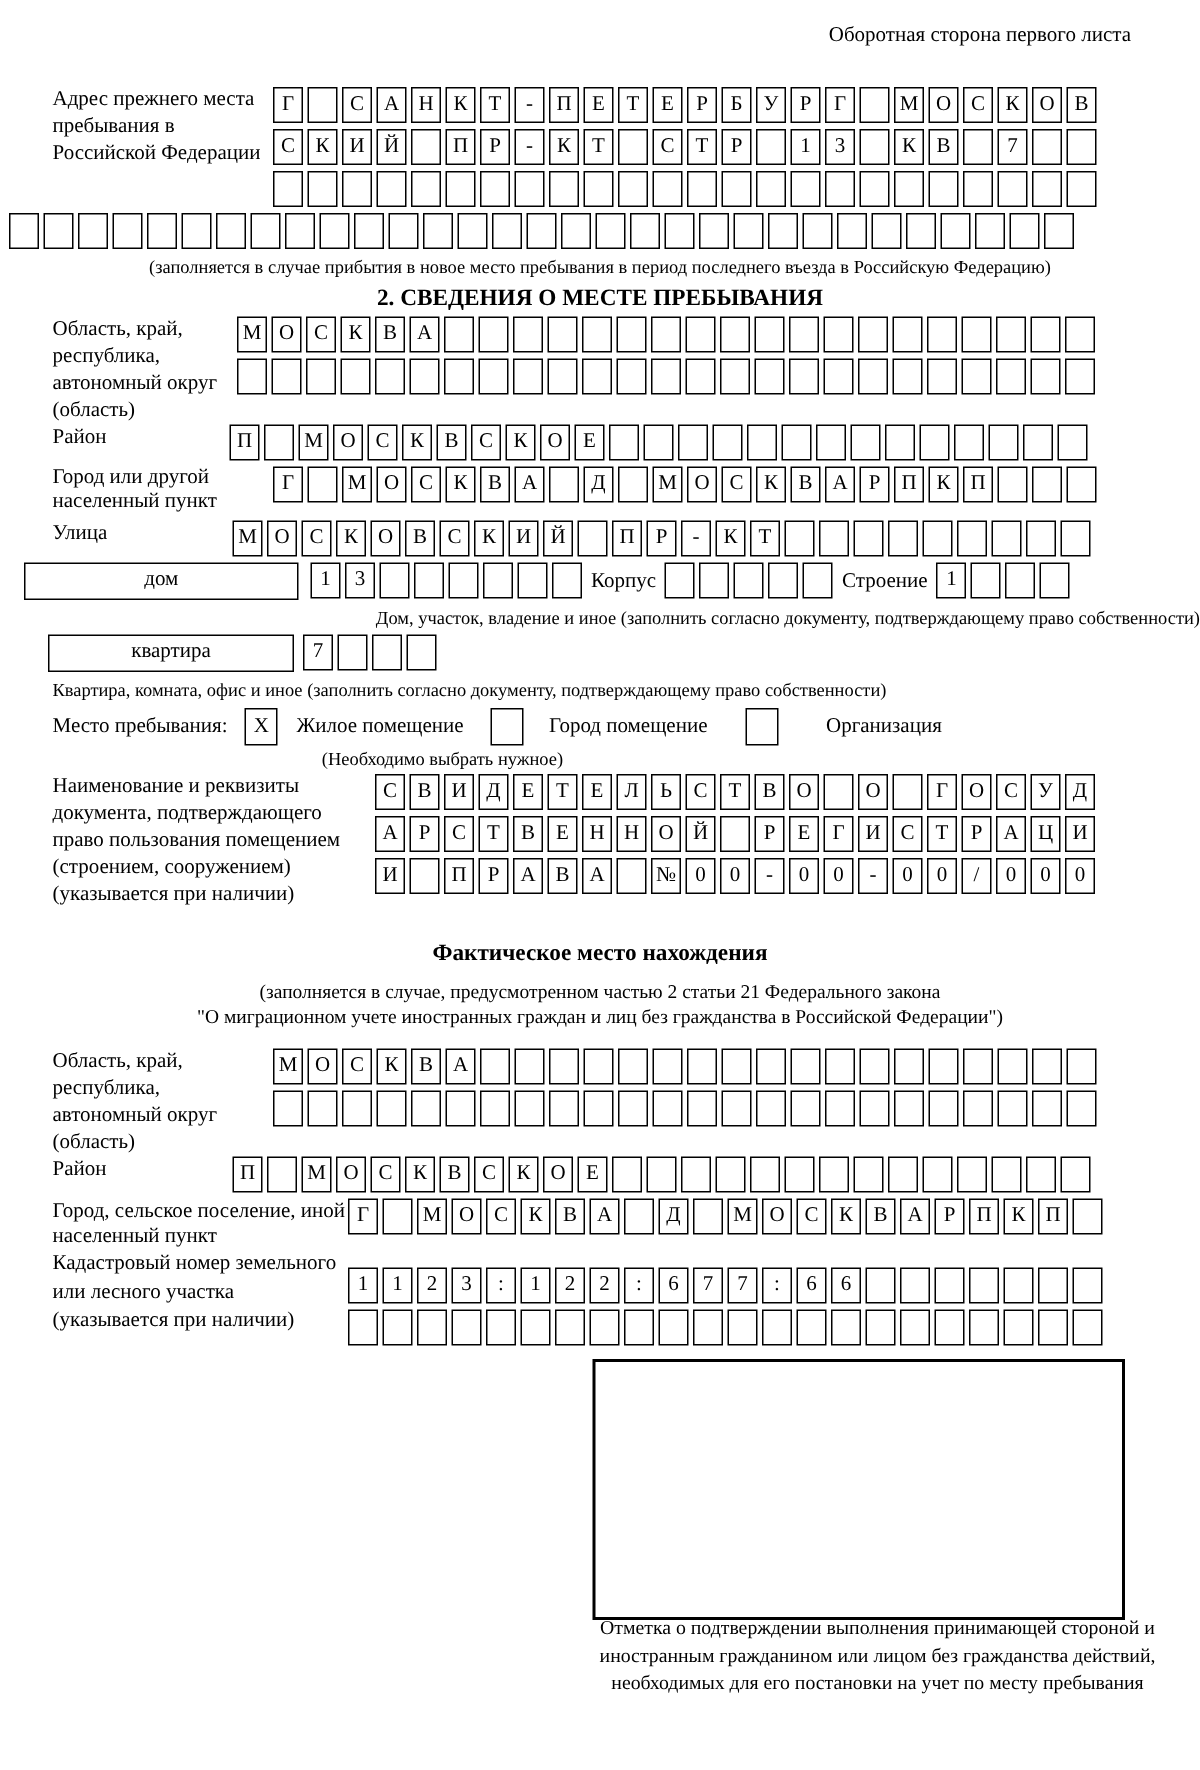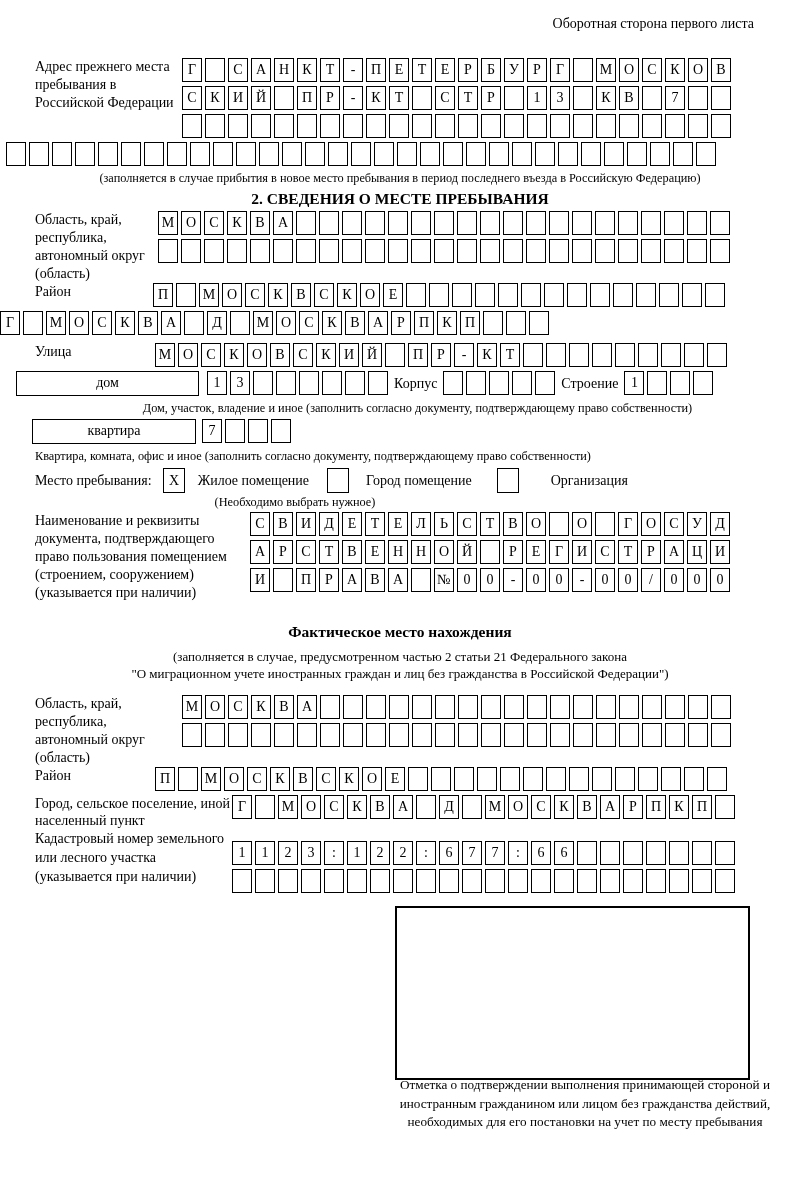--- a/index.html
+++ b/index.html
@@ -45,36 +45,37 @@
 </div>
 
 <div class="frow">
   <div class="flabel" style="width:153px;">Район</div>
   <div class="fcells">
     <div class="cellrow"><span class="cell">П</span><span class="cell"></span><span class="cell">М</span><span class="cell">О</span><span class="cell">С</span><span class="cell">К</span><span class="cell">В</span><span class="cell">С</span><span class="cell">К</span><span class="cell">О</span><span class="cell">Е</span><span class="cell"></span><span class="cell"></span><span class="cell"></span><span class="cell"></span><span class="cell"></span><span class="cell"></span><span class="cell"></span><span class="cell"></span><span class="cell"></span><span class="cell"></span><span class="cell"></span><span class="cell"></span><span class="cell"></span><span class="cell"></span></div>
   </div>
 </div>
 
 <div class="frow">
+  <div class="flabel" style="width:182px;line-height:16px;">Город или другой населенный пункт</div>
   <div class="fcells">
     <div class="cellrow"><span class="cell">Г</span><span class="cell"></span><span class="cell">М</span><span class="cell">О</span><span class="cell">С</span><span class="cell">К</span><span class="cell">В</span><span class="cell">А</span><span class="cell"></span><span class="cell">Д</span><span class="cell"></span><span class="cell">М</span><span class="cell">О</span><span class="cell">С</span><span class="cell">К</span><span class="cell">В</span><span class="cell">А</span><span class="cell">Р</span><span class="cell">П</span><span class="cell">К</span><span class="cell">П</span><span class="cell"></span><span class="cell"></span><span class="cell"></span></div>
   </div>
 </div>
 
 <div class="frow" style="margin-top:4px;">
   <div class="flabel" style="width:155px;">Улица</div>
   <div class="fcells">
     <div class="cellrow"><span class="cell">М</span><span class="cell">О</span><span class="cell">С</span><span class="cell">К</span><span class="cell">О</span><span class="cell">В</span><span class="cell">С</span><span class="cell">К</span><span class="cell">И</span><span class="cell">Й</span><span class="cell"></span><span class="cell">П</span><span class="cell">Р</span><span class="cell">-</span><span class="cell">К</span><span class="cell">Т</span><span class="cell"></span><span class="cell"></span><span class="cell"></span><span class="cell"></span><span class="cell"></span><span class="cell"></span><span class="cell"></span><span class="cell"></span><span class="cell"></span></div>
   </div>
 </div>
 
 <div style="margin-left:16px;height:29px;white-space:nowrap;">
   <span class="wordbox" style="width:183px;margin-right:8px;">дом</span><span><span class="cell">1</span><span class="cell">3</span><span class="cell"></span><span class="cell"></span><span class="cell"></span><span class="cell"></span><span class="cell"></span><span class="cell"></span></span><span class="inline-lbl" style="margin:0 6px 0 3px;">Корпус</span><span><span class="cell"></span><span class="cell"></span><span class="cell"></span><span class="cell"></span><span class="cell"></span></span><span class="inline-lbl" style="margin:0 6px 0 3px;">Строение</span><span><span class="cell">1</span><span class="cell"></span><span class="cell"></span><span class="cell"></span></span>
 </div>
-<div class="note" style="text-align:center;padding-left:35px;">Дом, участок, владение и иное (заполнить согласно документу, подтверждающему право собственности)</div>
+<div class="note" style="text-align:right;padding-left:35px;">Дом, участок, владение и иное (заполнить согласно документу, подтверждающему право собственности)</div>
 
 <div style="margin-left:32px;margin-top:3px;height:29px;white-space:nowrap;">
   <span class="wordbox" style="width:164px;margin-right:6px;">квартира</span><span><span class="cell">7</span><span class="cell"></span><span class="cell"></span><span class="cell"></span></span>
 </div>
 <div class="note" style="text-align:left;padding-left:35px;">Квартира, комната, офис и иное (заполнить согласно документу, подтверждающему право собственности)</div>
 
 <div style="padding-left:35px;margin-top:4px;height:26px;white-space:nowrap;">
   <span class="inline-lbl">Место пребывания:</span>
   <span class="cbox" style="margin-left:8px;">X</span>
   <span class="inline-lbl" style="margin-left:9px;">Жилое помещение</span>

